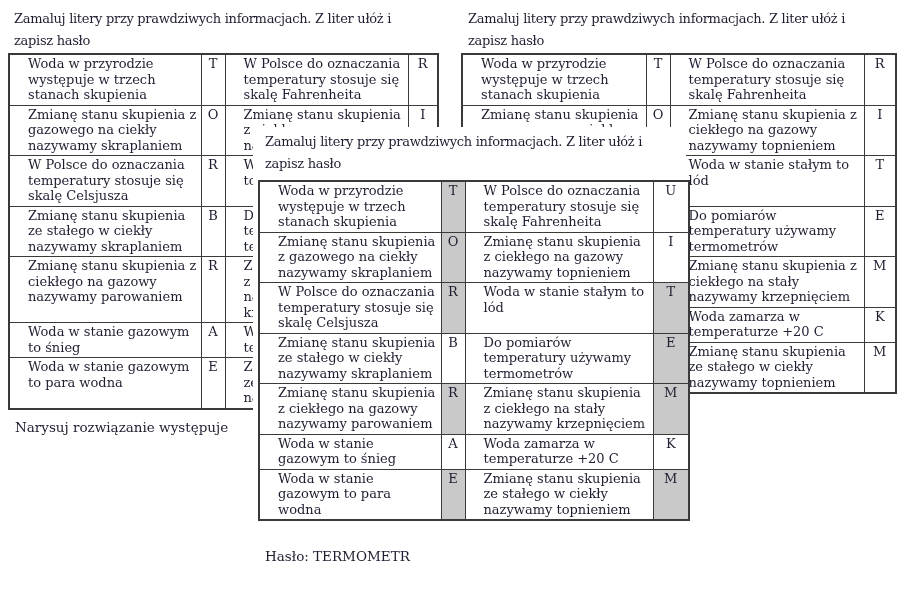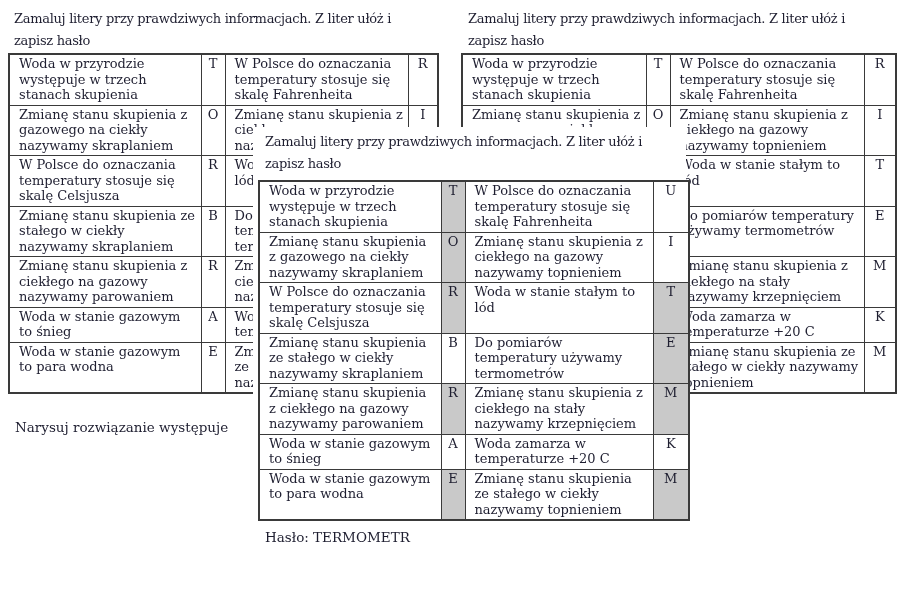--- a/index.html
+++ b/index.html
@@ -38,21 +38,21 @@
     border: 2px solid var(--line);
     background: var(--paper);
   }
   .puzzle td {
     border: 1px solid var(--line);
     vertical-align: top;
     font-size: 13px;
     line-height: 15.5px;
     overflow: hidden;
   }
-  td.statement-cell { padding: 1px 4px 2px 9px; }
+  td.statement-cell { padding: 1px 4px 2px 18px; }
   td.letter-cell { text-align: center; padding: 1px 0 0 0; }
   td.shaded { background: var(--shade); }
   .footnote {
     position: absolute;
     font-size: 13.5px;
     white-space: nowrap;
   }
 </style>
 </head>
 <body>
@@ -228,16 +228,16 @@
             <td class="letter-cell">K</td>
           </tr>
           <tr>
             <td class="statement-cell">Woda w stanie gazowym to para wodna</td>
             <td class="letter-cell shaded">E</td>
             <td class="statement-cell">Zmianę stanu skupienia ze stałego w ciekły nazywamy topnieniem</td>
             <td class="letter-cell shaded">M</td>
           </tr>
         </tbody>
     </table>
-    <div class="footnote" style="left:12px; top:402px;">Hasło: TERMOMETR</div>
+    <div class="footnote" style="left:12px; top:421px;">Hasło: TERMOMETR</div>
   </section>
 
 </div>
 
 </body></html>

